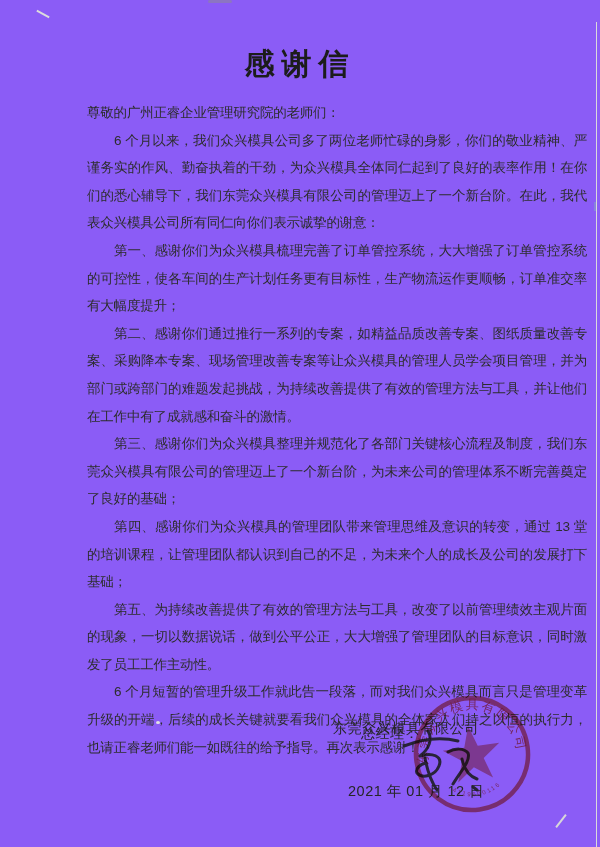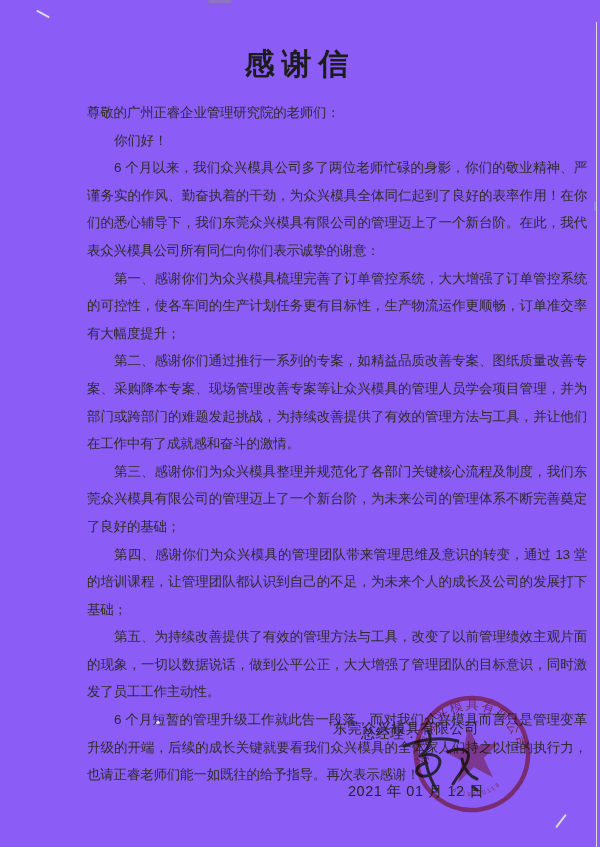--- a/index.html
+++ b/index.html
@@ -52,21 +52,20 @@
 </style>
 </head>
 <body>
 
 <div class="page">
 
   <div class="title">感谢信</div>
 
   <div class="body-text">
     <p class="salutation">尊敬的广州正睿企业管理研究院的老师们：</p>
-    <p>你们好！</p>
     <p>6 个月以来，我们众兴模具公司多了两位老师忙碌的身影，你们的敬业精神、严谨务实的作风、勤奋执着的干劲，为众兴模具全体同仁起到了良好的表率作用！在你们的悉心辅导下，我们东莞众兴模具有限公司的管理迈上了一个新台阶。在此，我代表众兴模具公司所有同仁向你们表示诚挚的谢意：</p>
     <p>第一、感谢你们为众兴模具梳理完善了订单管控系统，大大增强了订单管控系统的可控性，使各车间的生产计划任务更有目标性，生产物流运作更顺畅，订单准交率有大幅度提升；</p>
     <p>第二、感谢你们通过推行一系列的专案，如精益品质改善专案、图纸质量改善专案、采购降本专案、现场管理改善专案等让众兴模具的管理人员学会项目管理，并为部门或跨部门的难题发起挑战，为持续改善提供了有效的管理方法与工具，并让他们在工作中有了成就感和奋斗的激情。</p>
     <p>第三、感谢你们为众兴模具整理并规范化了各部门关键核心流程及制度，我们东莞众兴模具有限公司的管理迈上了一个新台阶，为未来公司的管理体系不断完善奠定了良好的基础；</p>
     <p>第四、感谢你们为众兴模具的管理团队带来管理思维及意识的转变，通过 13 堂的培训课程，让管理团队都认识到自己的不足，为未来个人的成长及公司的发展打下基础；</p>
     <p>第五、为持续改善提供了有效的管理方法与工具，改变了以前管理绩效主观片面的现象，一切以数据说话，做到公平公正，大大增强了管理团队的目标意识，同时激发了员工工作主动性。</p>
     <p>6 个月短暂的管理升级工作就此告一段落，而对我们众兴模具而言只是管理变革升级的开端，后续的成长关键就要看我们众兴模具的全体家人们持之以恒的执行力，也请正睿老师们能一如既往的给予指导。再次表示感谢！</p>
   </div>
 
   <div class="company-line">东莞众兴模具有限公司</div>

